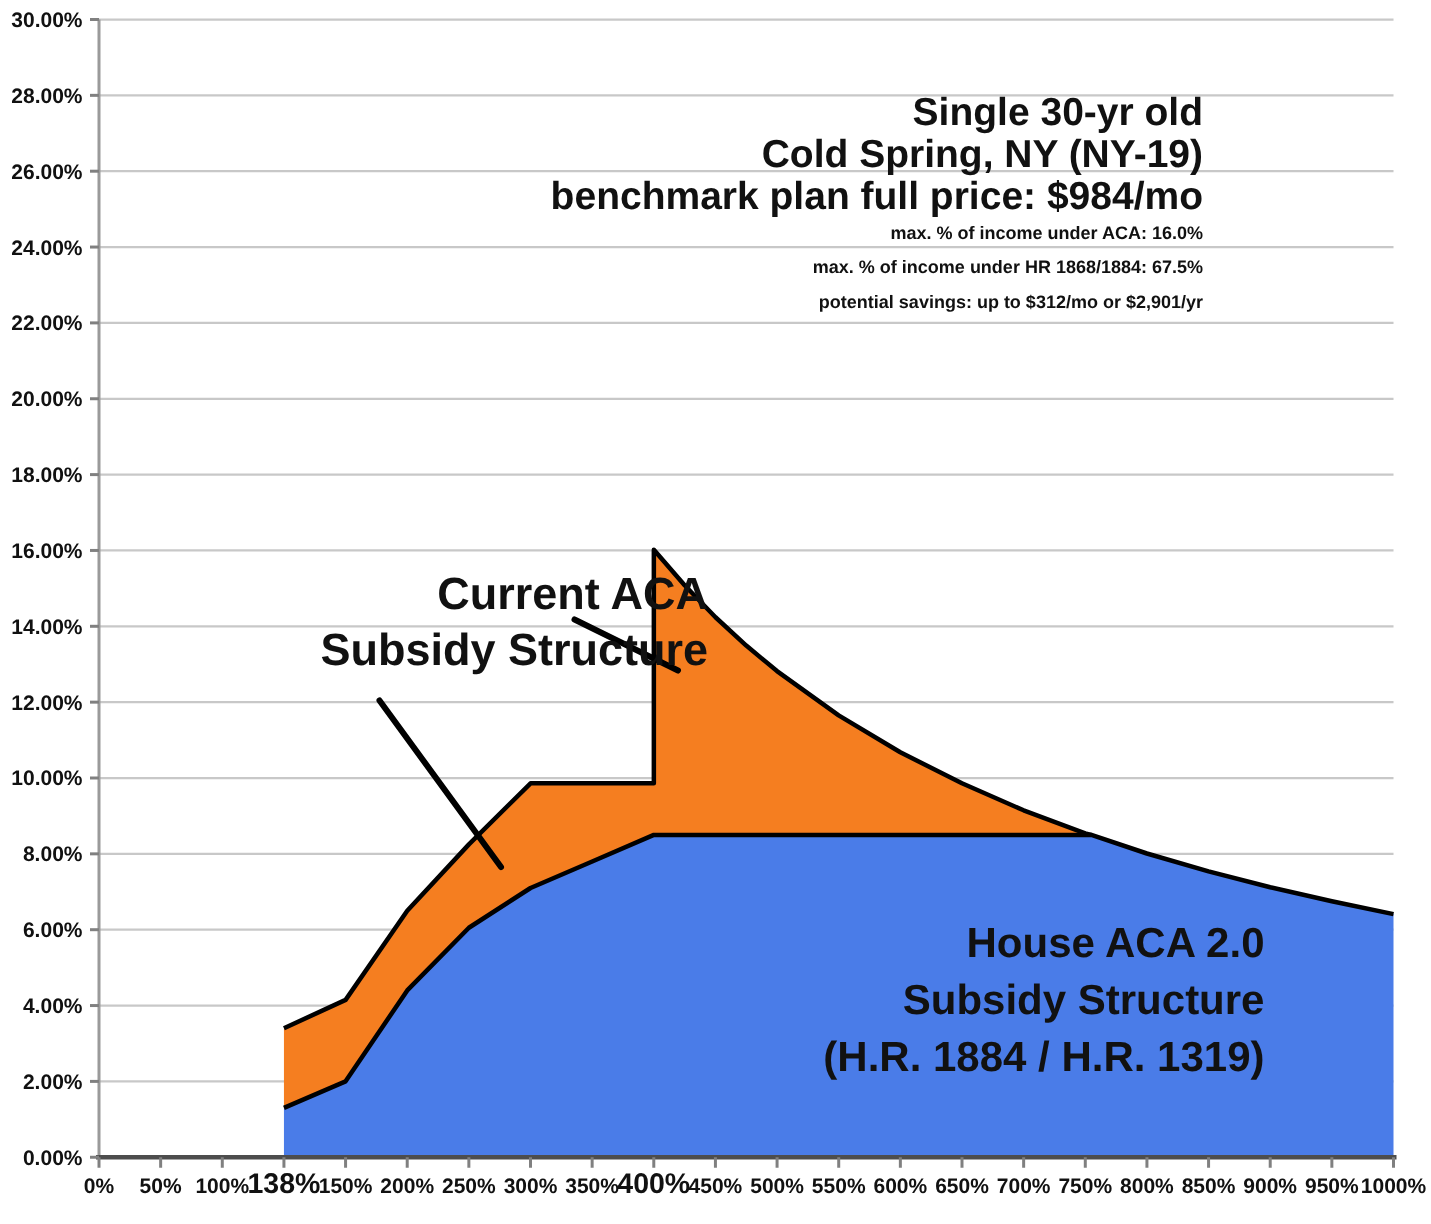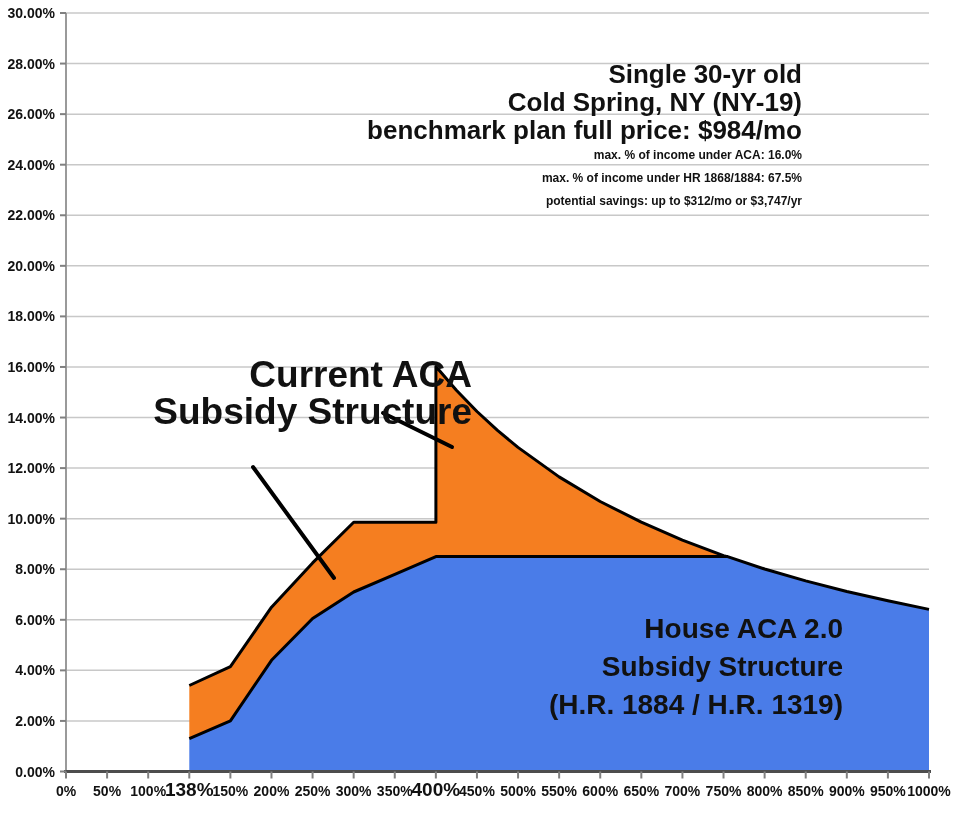--- a/index.html
+++ b/index.html
@@ -5,21 +5,21 @@
   html,body{margin:0;padding:0;background:#ffffff;}
   .stage{
     position:relative;width:954px;height:816px;background:#ffffff;overflow:hidden;
     font-family:"Liberation Sans","DejaVu Sans",sans-serif;
   }
   svg.chart{position:absolute;left:0;top:0;}
   .overlay{position:absolute;color:#111111;text-align:right;font-weight:bold;}
   .title-block{left:242px;top:60px;width:560px;}
   .title-big{font-size:26px;line-height:28px;}
   .title-small{font-size:12px;line-height:23px;}
-  .aca-label{left:72px;top:356px;width:400px;font-size:37px;line-height:37px;}
+  .aca-label{left:72px;top:378px;width:400px;font-size:30px;line-height:37px;}
   .house-label{left:443px;top:610px;width:400px;font-size:28px;line-height:38px;}
 </style>
 </head>
 <body>
 
 <div class="stage">
 
   <svg class="chart" id="chart-svg" width="954" height="816" viewBox="0 0 954 816">
       <line x1="66" y1="771.5" x2="929" y2="771.5" stroke="#C8C8C8" stroke-width="1.5"></line>
       <line x1="66" y1="720.9333333333333" x2="929" y2="720.9333333333333" stroke="#C8C8C8" stroke-width="1.5"></line>
@@ -122,21 +122,21 @@
       <line x1="383" y1="413" x2="452" y2="447" stroke="#000000" stroke-width="4" stroke-linecap="round"></line>
       <line x1="253" y1="467" x2="334" y2="578" stroke="#000000" stroke-width="4" stroke-linecap="round"></line>
     </svg>
 
   <div class="overlay title-block">
     <div class="title-big">Single 30-yr old</div>
     <div class="title-big">Cold Spring, NY (NY-19)</div>
     <div class="title-big">benchmark plan full price: $984/mo</div>
     <div class="title-small">max. % of income under ACA: 16.0%</div>
     <div class="title-small">max. % of income under HR 1868/1884: 67.5%</div>
-    <div class="title-small">potential savings: up to $312/mo or $3,747/yr</div>
+    <div class="title-small">potential savings: up to $312/mo or $2,901/yr</div>
   </div>
 
   <div class="overlay aca-label">
     <div>Current ACA</div>
     <div>Subsidy Structure</div>
   </div>
 
   <div class="overlay house-label">
     <div>House ACA 2.0</div>
     <div>Subsidy Structure</div>

